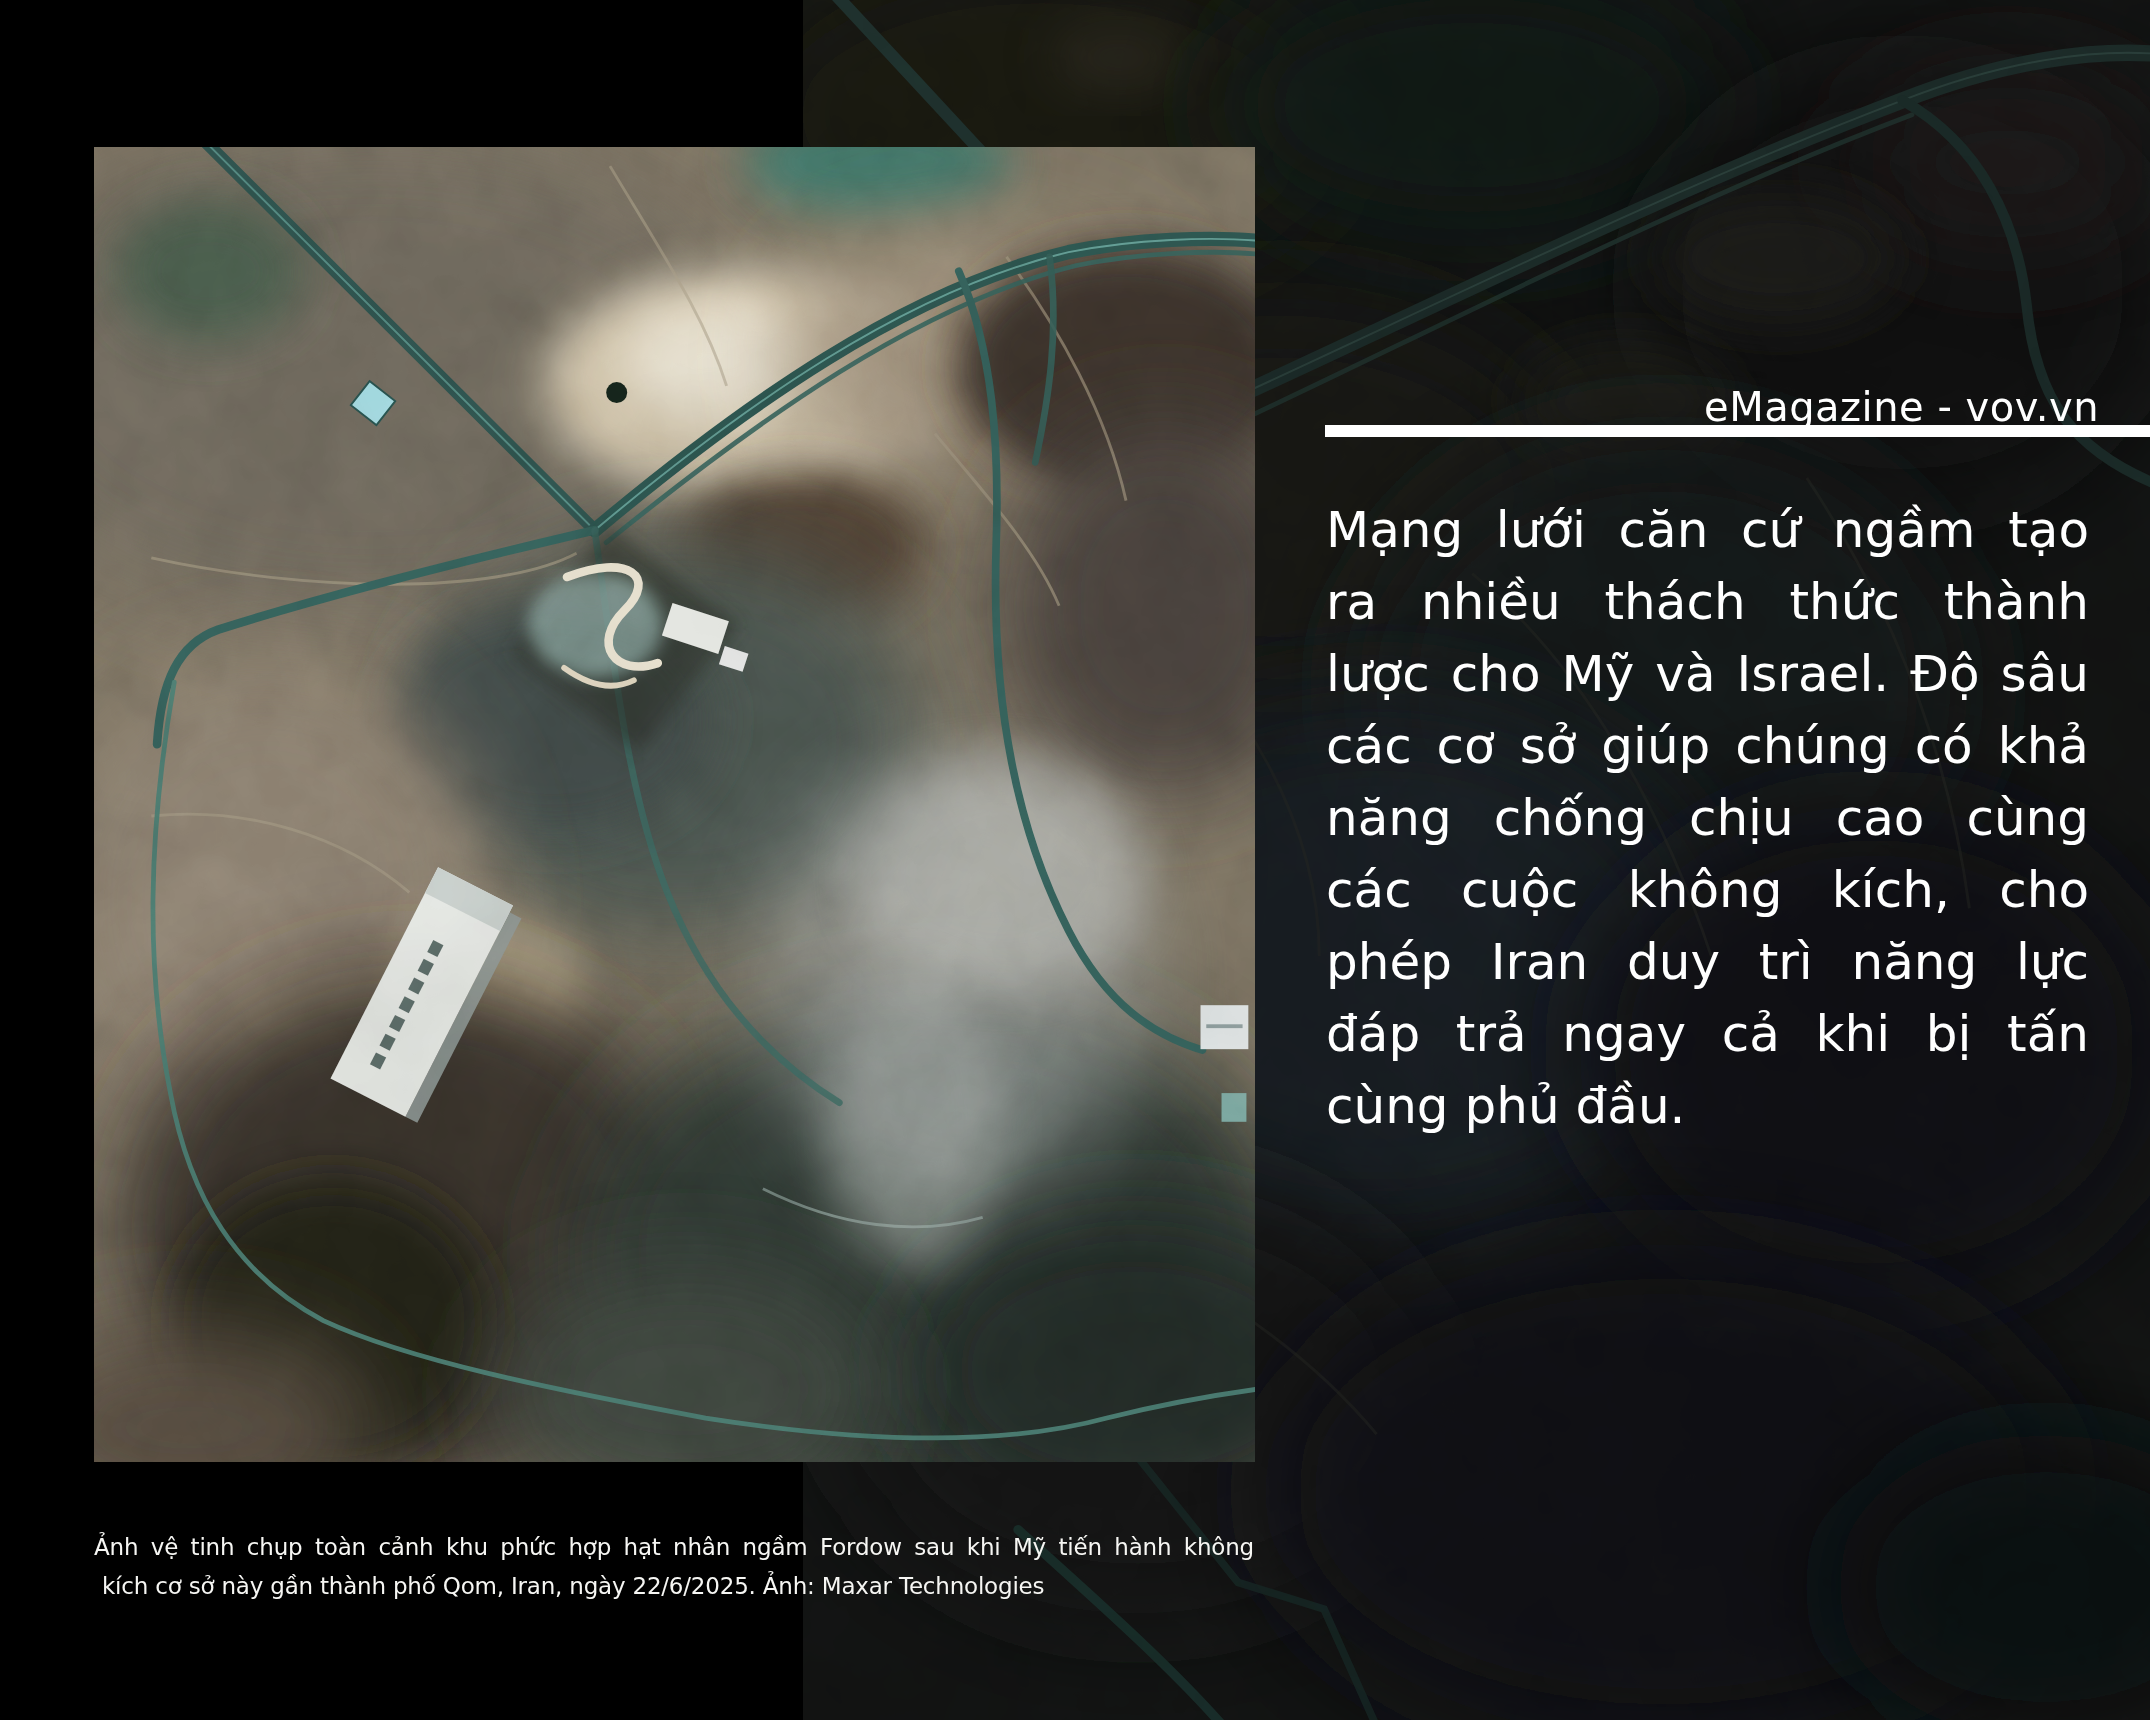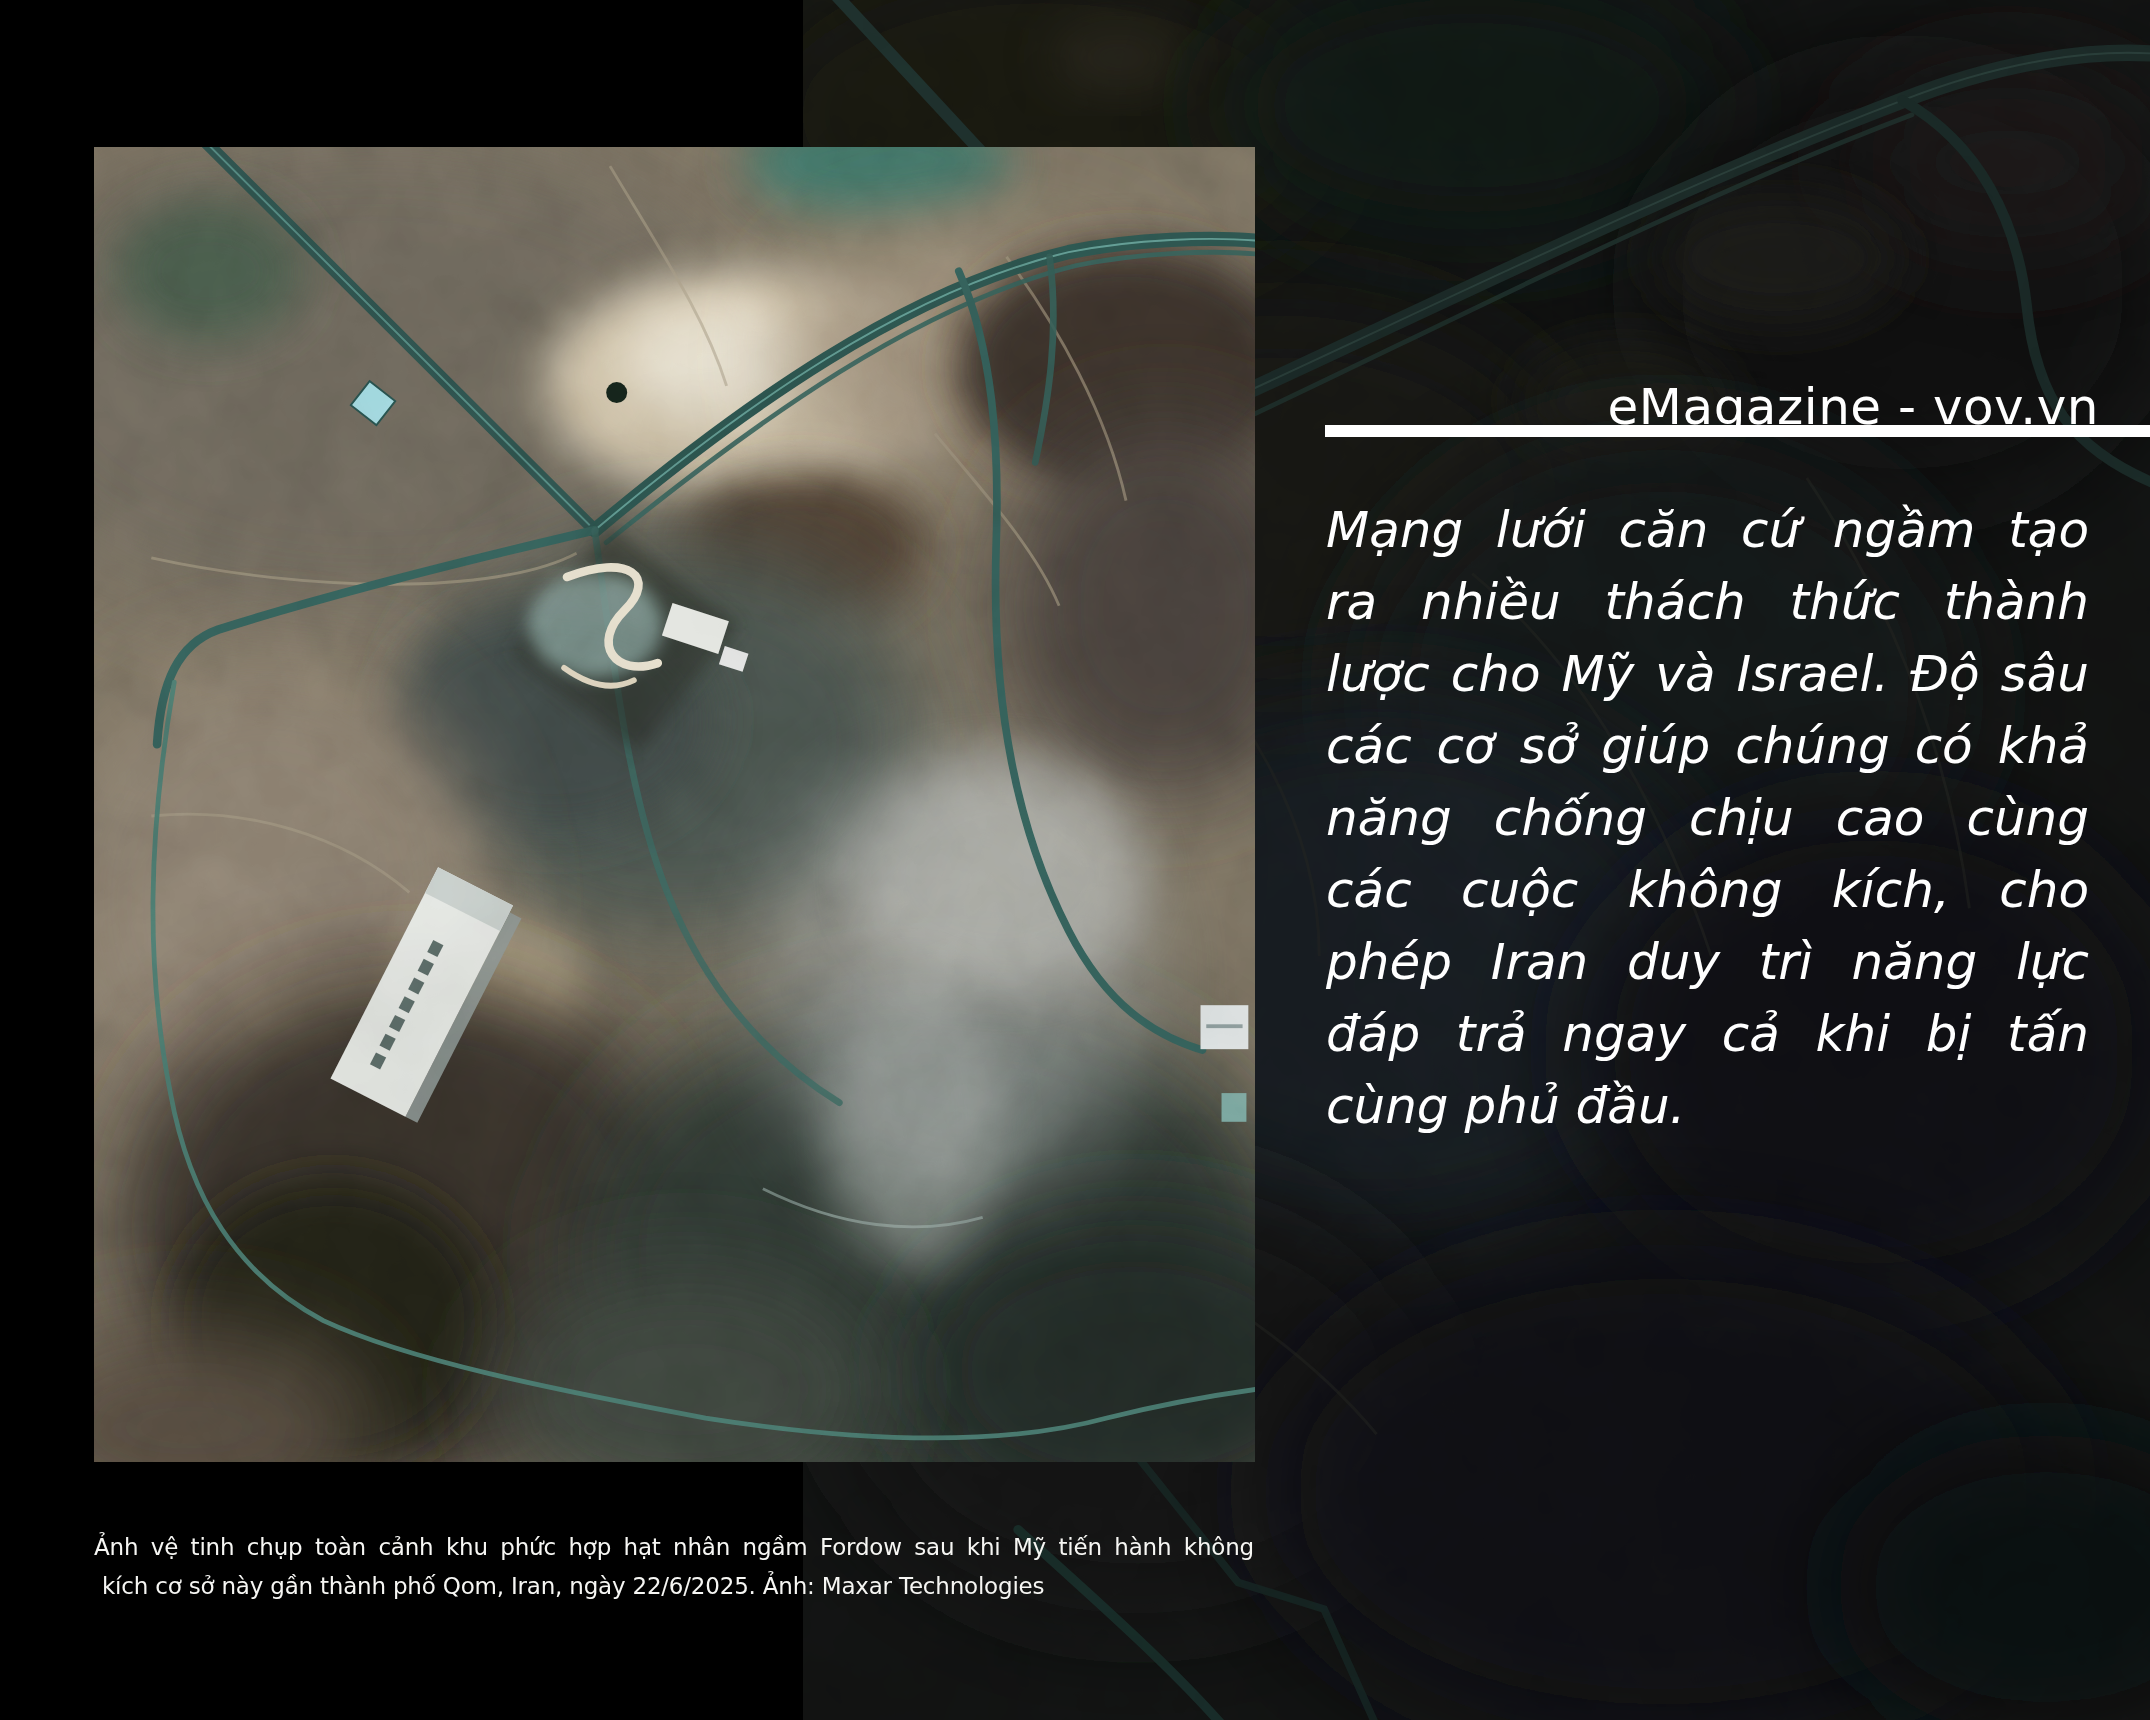--- a/index.html
+++ b/index.html
@@ -12,30 +12,30 @@
   }
   .bg-image{
     position:absolute;left:803px;top:0;width:1348px;height:1721px;
   }
   .fg-image{
     position:absolute;left:94px;top:147px;width:1161px;height:1315px;
   }
   .bg-image svg,.fg-image svg{display:block;width:100%;height:100%;}
   .brand{
     position:absolute;top:384px;right:52px;
-    color:#ffffff;font-size:50px;line-height:46px;
+    color:#ffffff;font-size:40px;line-height:46px;
     letter-spacing:0.5px;white-space:nowrap;
   }
   .separator{
     position:absolute;left:1325px;top:425px;width:826px;height:11.5px;
     background:#ffffff;
   }
   .paragraph{
     position:absolute;left:1326px;top:494px;width:763px;
-    color:#ffffff;font-size:50px;line-height:72px;font-style:italic;
+    color:#ffffff;font-size:50px;line-height:72px;
   }
   .p-line{
     text-align:justify;
     text-align-last:justify;
     white-space:normal;
     height:72px;overflow:visible;
   }
   .p-line.last{text-align-last:left;}
   .caption{
     position:absolute;left:94px;top:1528px;width:1160px;

